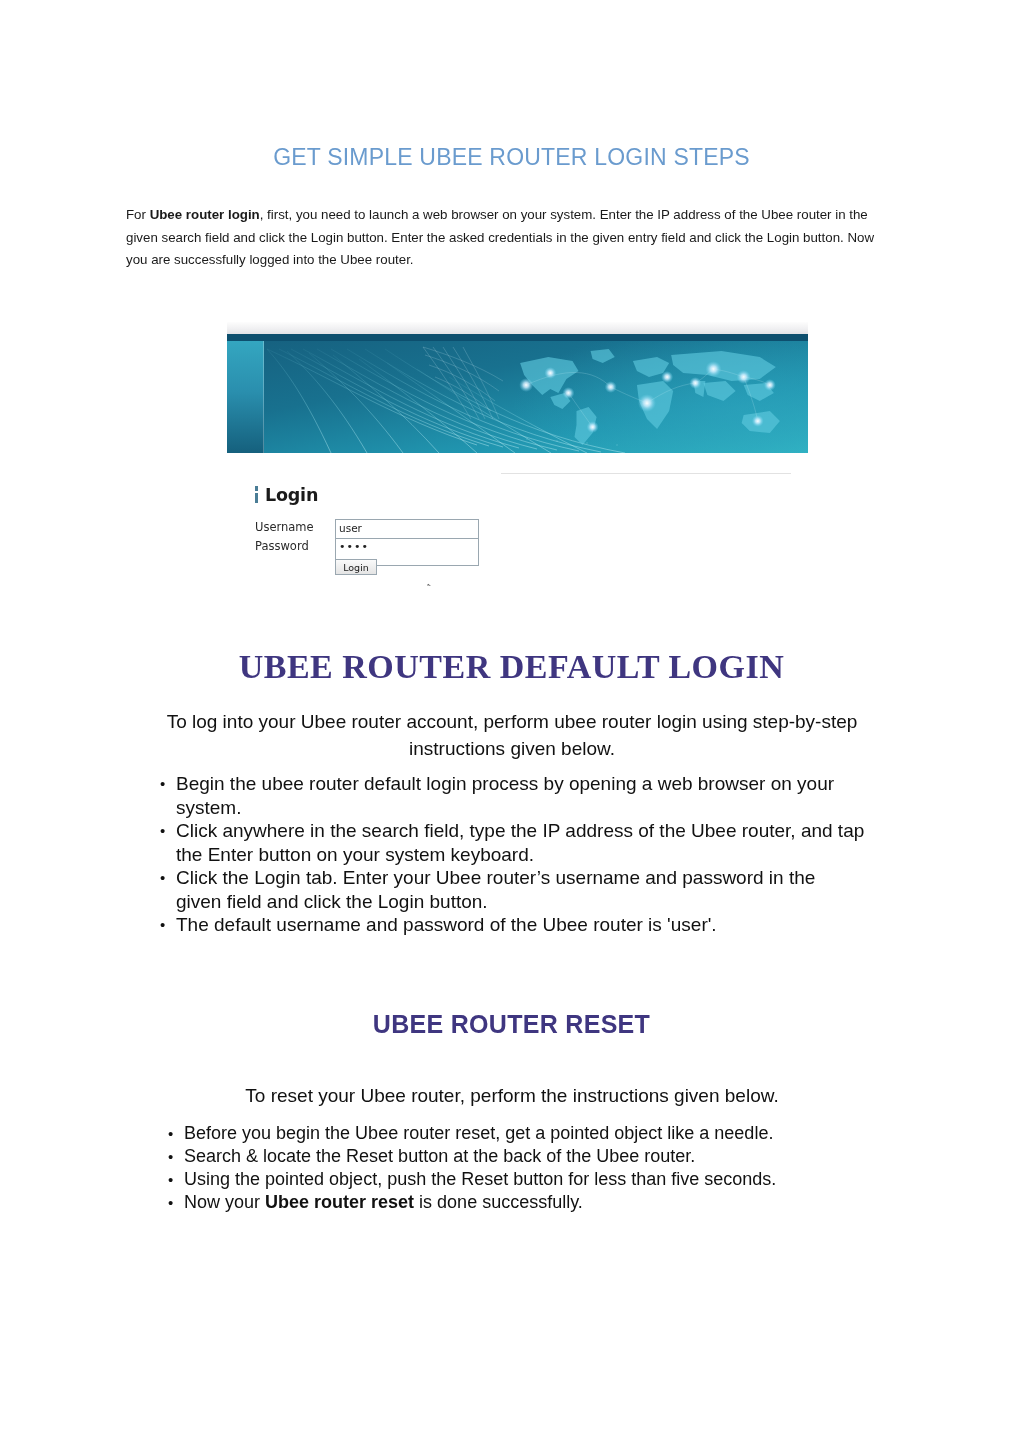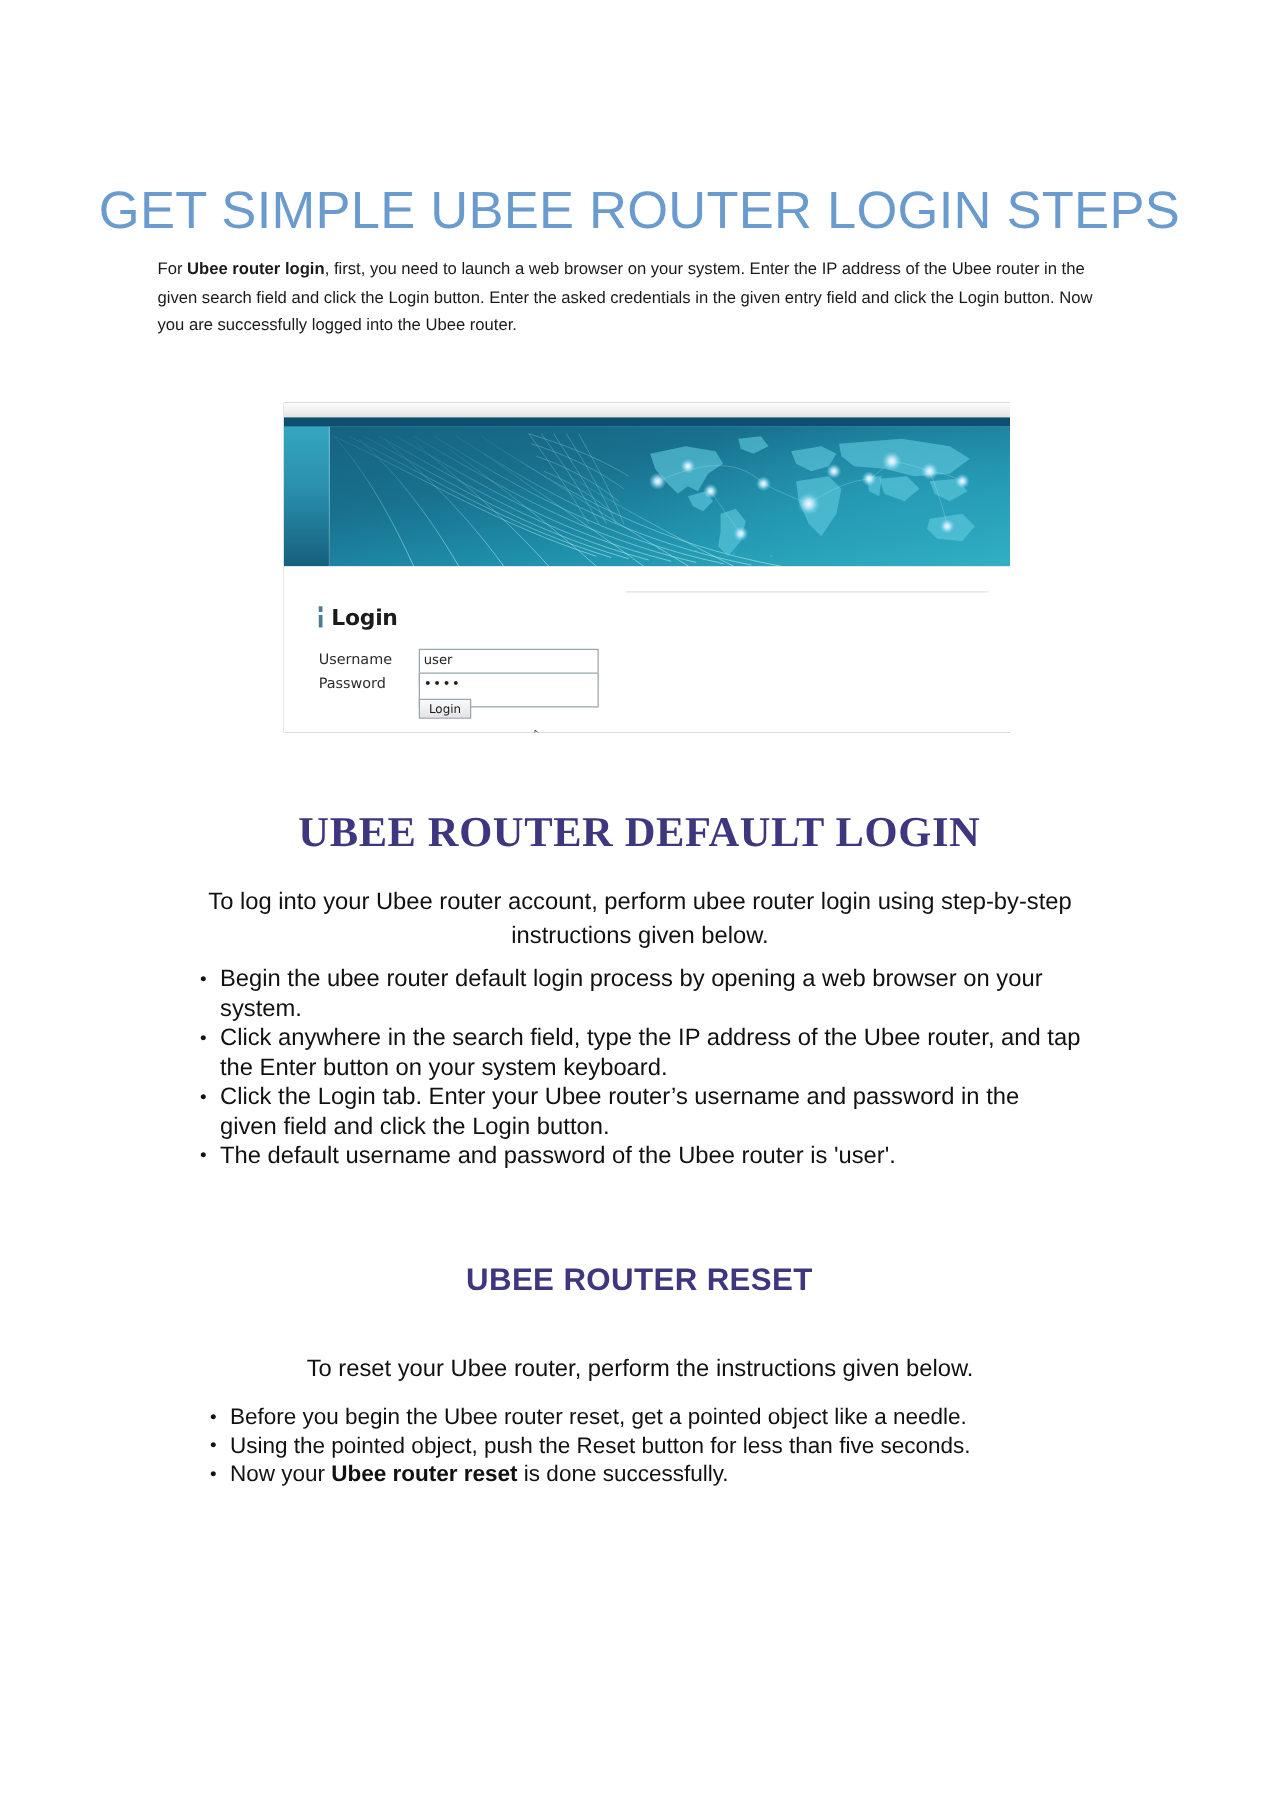--- a/index.html
+++ b/index.html
@@ -23,21 +23,21 @@
   }
 
   
   .main-title {
     position: absolute;
     left: 0;
     right: 0;
     top: 144px;
     text-align: center;
     font-family: "Liberation Sans", sans-serif;
-    font-size: 42px;
+    font-size: 23px;
     font-weight: 400;
     letter-spacing: 0.2px;
     color: #6a9bce;
     white-space: nowrap;
   }
 
   
   .intro {
     position: absolute;
     left: 126px;
@@ -51,21 +51,21 @@
   }
   .intro b { font-weight: bold; }
 
   
   .shot {
     position: absolute;
     left: 227px;
     top: 322px;
     width: 581px;
     height: 264px;
-    background: #a3a3a3;
+    background: #8b5cf6;
     overflow: hidden;
   }
   .shot-topstrip {
     position: absolute;
     left: 0; top: 0; width: 100%; height: 12px;
     background: linear-gradient(to bottom, #fdfdfd 0%, #efeff1 60%, #e2e2e6 100%);
   }
   .shot-navbar {
     position: absolute;
     left: 0; top: 12px; width: 100%; height: 7px;
@@ -417,17 +417,18 @@
       <li>Click the Login tab. Enter your Ubee router’s username and password in the given field and click the Login button.</li>
       <li>The default username and password of the Ubee router is 'user'.</li>
     </ul>
 
   <div class="h-sans">UBEE ROUTER RESET</div>
 
   <div class="p-center p-reset">To reset your Ubee router, perform the instructions given below.</div>
 
   <ul class="bullets bl-reset">
       <li>Before you begin the Ubee router reset, get a pointed object like a needle.</li>
+      <li>Search &amp; locate the Reset button at the back of the Ubee router.</li>
       <li>Using the pointed object, push the Reset button for less than five seconds.</li>
       <li>Now your <b>Ubee router reset</b> is done successfully.</li>
     </ul>
 
 </div>
 
 </body></html>

